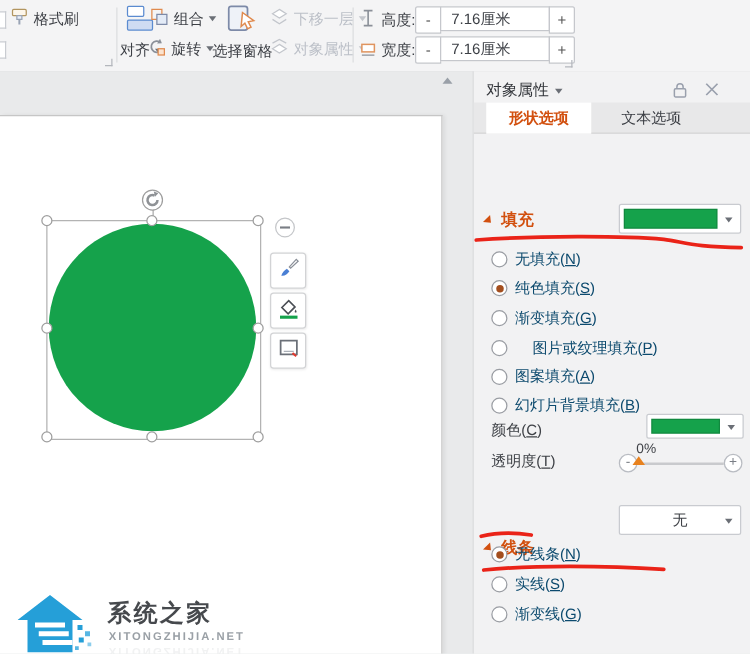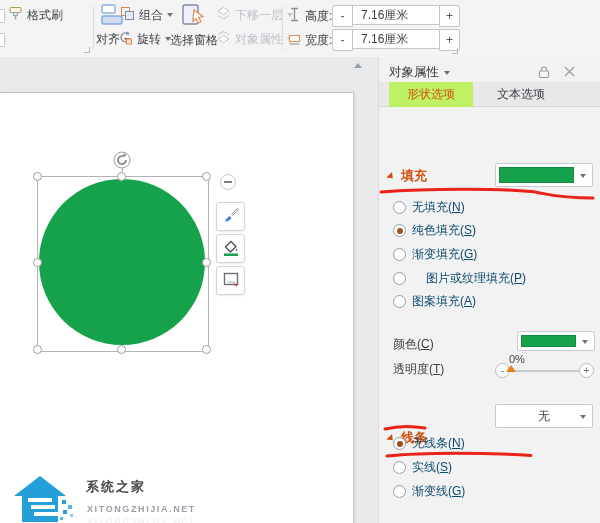--- a/index.html
+++ b/index.html
@@ -21,29 +21,29 @@
   .stub{position:absolute;width:7px;height:12px;border:1px solid #c9ccd1;border-left:none;background:#fff;}
   
   .canvas{position:absolute;left:0;top:57px;width:378px;height:466px;background:#e9eaeb;overflow:hidden;}
   .slide{position:absolute;left:0;top:35px;width:353px;height:431px;background:#fff;border-top:1px solid #c6c6c6;border-right:1px solid #c6c6c6;box-shadow:2px 0 3px rgba(0,0,0,.06);overflow:hidden;}
   .shape-circle{position:absolute;border-radius:50%;}
   .selbox{position:absolute;border:1px solid #b3b3b3;}
   .handle{position:absolute;width:9px;height:9px;border-radius:50%;background:#fff;border:1px solid #9e9e9e;box-sizing:border-box;}
   .floatbtn{position:absolute;width:27px;height:27px;background:#fff;border:1px solid #d2d3d5;border-radius:3px;box-shadow:0 1px 2px rgba(0,0,0,.08);display:flex;align-items:center;justify-content:center;}
   .minusbtn{position:absolute;width:16px;height:16px;border-radius:50%;background:#fff;border:1px solid #c4c6c9;display:flex;align-items:center;justify-content:center;color:#7a7e85;font-size:12px;line-height:1;box-sizing:border-box;}
   
-  .wm-title{font-size:13px;font-weight:bold;color:#46494d;letter-spacing:2px;}
+  .wm-title{font-size:19px;font-weight:bold;color:#46494d;letter-spacing:2px;}
   .wm-url{font-size:9px;font-weight:bold;color:#9aa0a6;letter-spacing:1.6px;}
   .wm-reflect{transform:scaleY(-1);opacity:.14;}
   
   .panel{position:absolute;left:378px;top:57px;width:222px;height:466px;background:#f2f2f3;border-left:1px solid #d9dadc;box-sizing:border-box;font-size:12px;}
   .ptitle{position:absolute;left:10px;top:7px;font-size:12.5px;color:#33363b;display:flex;align-items:center;gap:5px;}
   .tabbar{position:absolute;left:0;top:25px;width:222px;height:25px;background:#e8e8e9;border-bottom:1px solid #d5d5d6;box-sizing:border-box;}
   .tab{position:absolute;top:0;height:25px;display:flex;align-items:center;justify-content:center;font-size:12px;}
-  .tab.active{background:#bef264;color:#d2500f;font-weight:normal;}
+  .tab.active{background:#ffffff;color:#d2500f;font-weight:bold;}
   .subrow{position:absolute;left:0;top:50px;width:222px;height:53px;background:#f7f7f8;border-bottom:1px solid #e2e2e4;box-sizing:border-box;}
   .sublab{position:absolute;top:29px;font-size:12px;color:#45484d;text-align:center;}
   .sublab.active{color:#d2500f;font-weight:bold;}
   .subline{position:absolute;top:46px;height:3px;background:#d2500f;}
   .sechead{position:absolute;display:flex;align-items:center;gap:6px;color:#d2500f;font-weight:bold;font-size:13px;}
   .sectri{width:0;height:0;border-left:4px solid transparent;border-right:4px solid transparent;border-top:5px solid #d2500f;transform:rotate(-45deg);}
   .dropbox{position:absolute;width:98px;height:24px;background:#fff;border:1px solid #c9cbd0;border-radius:2px;box-sizing:border-box;display:flex;align-items:center;}
   .dropcar{position:absolute;right:6px;top:10px;}
   .swatch{position:absolute;left:3px;top:3px;right:18px;bottom:3px;border:1px solid rgba(0,0,0,.15);}
   .radio-row{position:absolute;display:flex;align-items:center;gap:6px;color:#0c4a6e;}
@@ -318,20 +318,24 @@
         <span class="u mnemonic">渐变填充(<u>G</u>)</span>
     </div>
     <div class="radio-row" style="left:14px;top:213px;gap:20px;">
       <span class="rdot"></span>
         <span class="u mnemonic">图片或纹理填充(<u>P</u>)</span>
     </div>
     <div class="radio-row" style="left:14px;top:236px;">
       <span class="rdot"></span>
         <span class="u mnemonic">图案填充(<u>A</u>)</span>
     </div>
+    <div class="radio-row" style="left:14px;top:259px;">
+      <span class="rdot"></span>
+        <span class="u mnemonic">幻灯片背景填充(<u>B</u>)</span>
+    </div>
 
     <div class="abs u mnemonic" style="left:14px;top:279px;color:#3f4247;">颜色(<u>C</u>)</div>
     <div class="dropbox" style="left:138px;top:274px;width:78px;height:20px;">
       <span class="swatch" style="background:#15a24b;"></span>
       <span class="car dropcar" style="top:8px;"></span>
     </div>
 
     <div class="abs u mnemonic" style="left:14px;top:304px;color:#3f4247;">透明度(<u>T</u>)</div>
     <div class="slider-btn" style="left:116px;top:306px;">-</div>
     <div class="pct" style="left:130px;top:296px;">0%</div>

